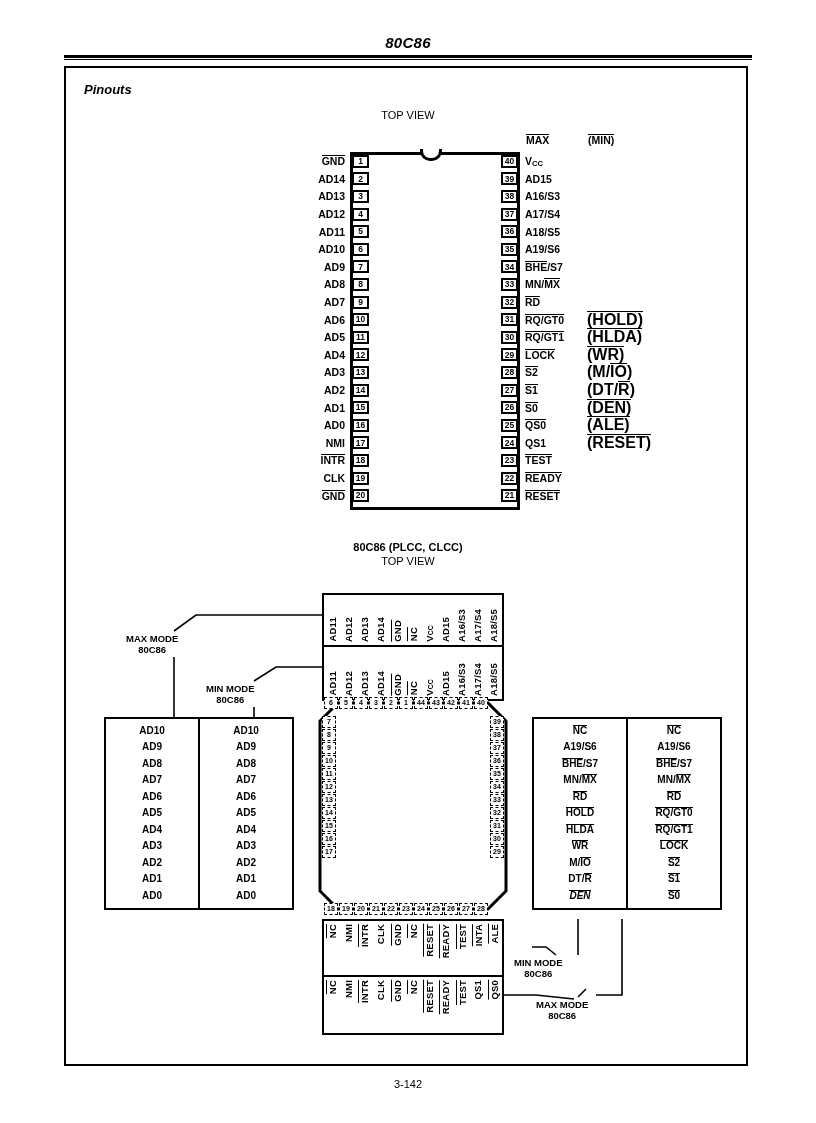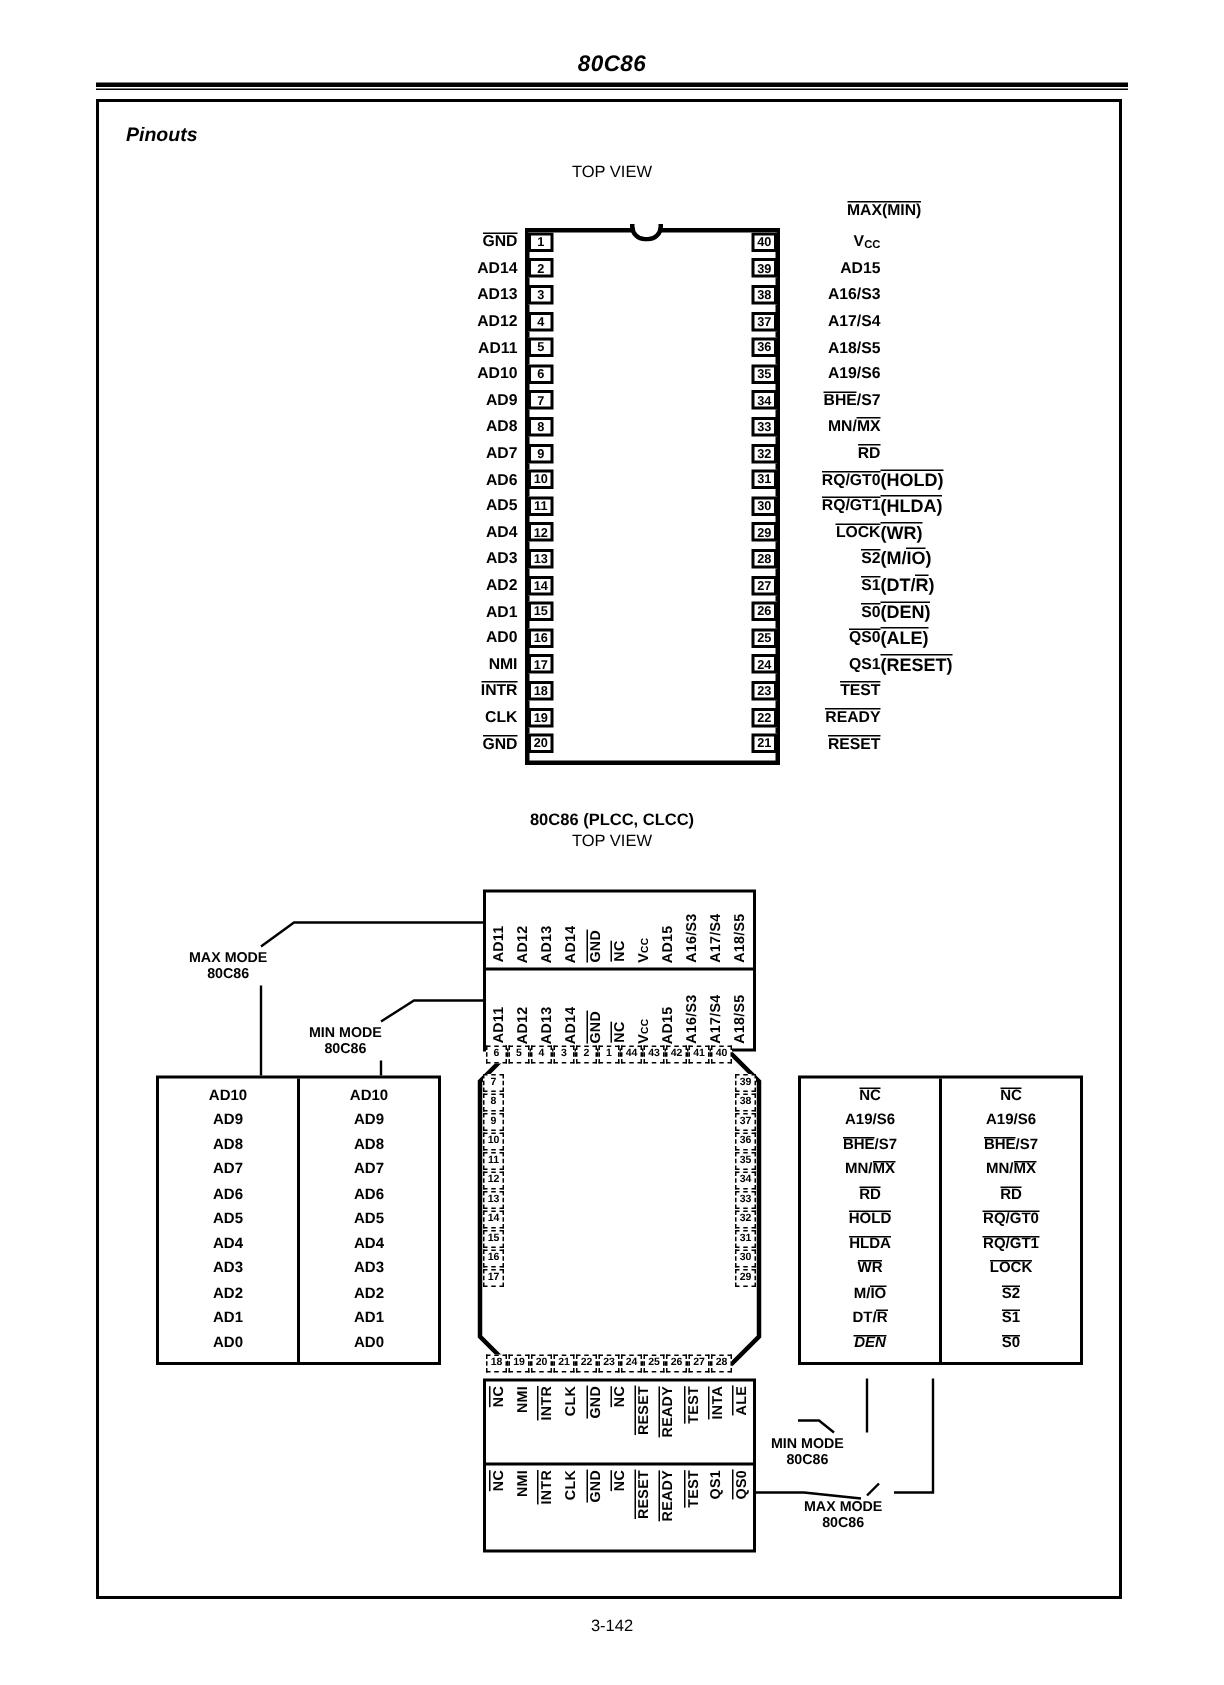--- a/index.html
+++ b/index.html
@@ -89,21 +89,20 @@
     font-weight: normal;
     line-height: 1.3;
   }
 
   #dip-diagram {
     position: relative;
     margin: 0 auto;
     margin-top: 10px;
     width: 560px;
     height: 400px;
-    text-align: right;
   }
 
   
   #dip-body {
     position: absolute;
     left: 222px;
     top: 20px;
     width: 170px;
     height: 358px;
     border: 3px solid #000;
@@ -162,21 +161,21 @@
     display: flex;
     align-items: center;
     justify-content: center;
     background: #fff;
     line-height: 1;
   }
   .dip-row.left .pin-label { margin-right: 7px; }
   .dip-row.left .pin-box { margin-right: -1px; }
   .dip-row.right .pin-box { margin-left: -1px; margin-right: 7px; }
   .dip-row.right .pin-label { min-width: 62px; }
-  .dip-row.right .pin-alt { font-size: 12px; }
+  .dip-row.right .pin-alt { font-size: 16px; }
 
   #dip-mode-hdr {
     position: absolute;
     left: 374px;
     top: 2px;
     width: 240px;
     display: flex;
     font-size: 10.5px;
     font-weight: bold;
   }

